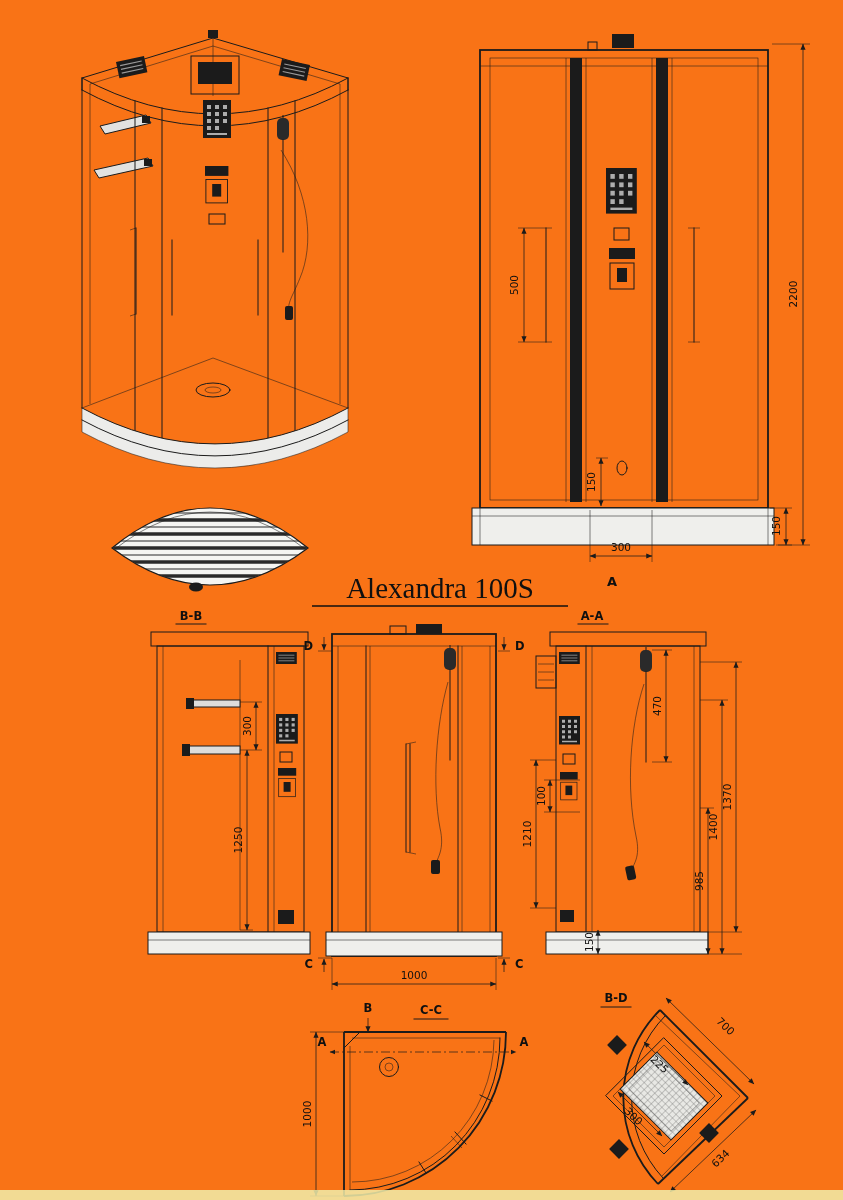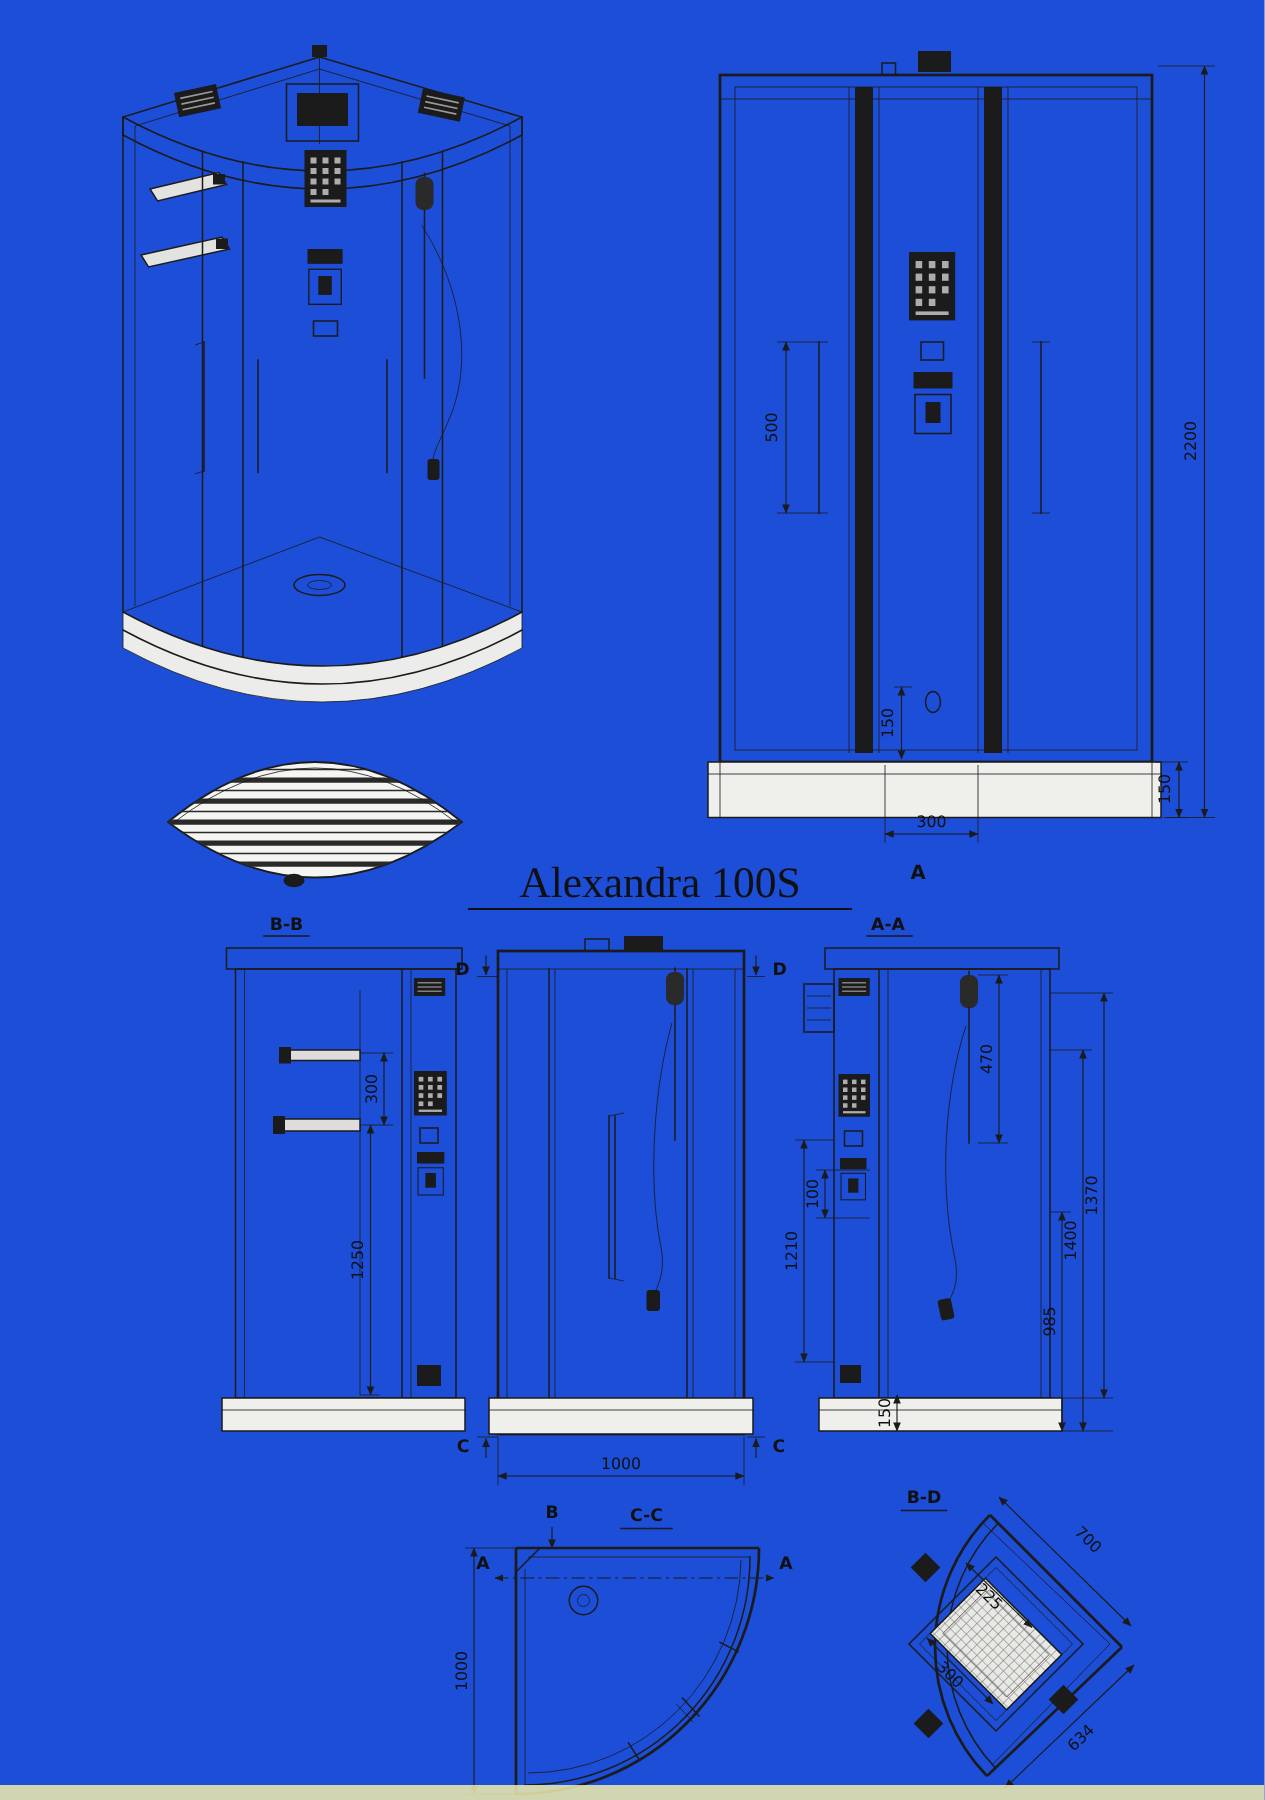--- a/index.html
+++ b/index.html
@@ -1,16 +1,16 @@
 <!DOCTYPE html>
 <html><head>
 <meta charset="utf-8">
 <style>
   html,body{margin:0;padding:0;background:#d9d9d9;}
-  .sheet{position:relative;width:843px;height:1200px;background:#1d4ed8;margin:0 auto;overflow:hidden;font-family:"DejaVu Sans",sans-serif;}
+  .sheet{position:relative;width:843px;height:1200px;background:#f97316;margin:0 auto;overflow:hidden;font-family:"DejaVu Sans",sans-serif;}
   svg{display:block}
   .ln{stroke:#1b1b1b;stroke-width:1;fill:none;stroke-linecap:square}
   .ln2{stroke:#1b1b1b;stroke-width:1.8;fill:none}
   .thin{stroke:#1b1b1b;stroke-width:.55;fill:none}
   .dark{fill:#1b1b1b}
   .lt{fill:#efefec}
   .dim{stroke:#1b1b1b;stroke-width:.75;fill:none}
   .ext{stroke:#1b1b1b;stroke-width:.55;fill:none}
   .dd{stroke:#1b1b1b;stroke-width:.7;fill:none;stroke-dasharray:9 3 2 3}
   .dimtext{font:10.5px "DejaVu Sans",sans-serif;fill:#101010}

